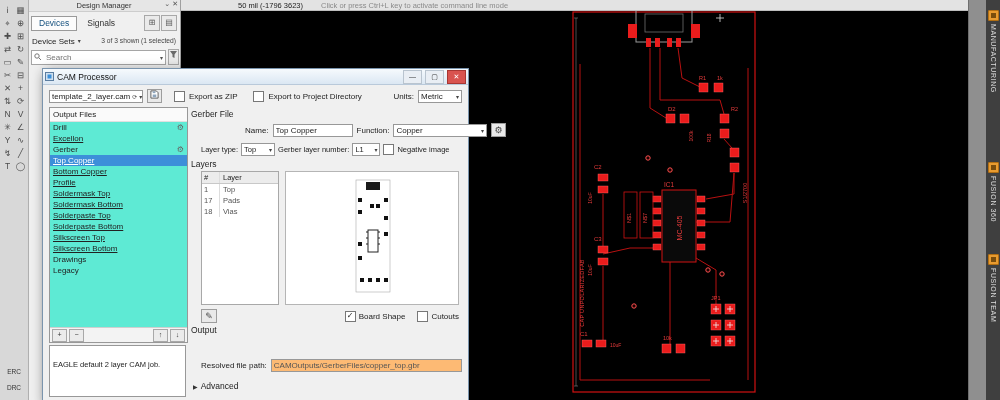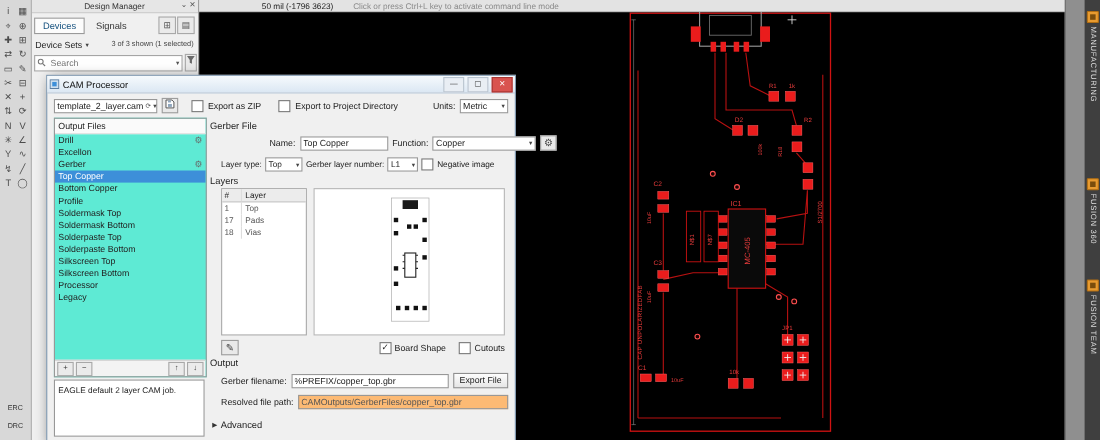--- a/index.html
+++ b/index.html
@@ -64,30 +64,30 @@
   .tinput[disabled]{background:#fdba74;color:#555;}
   .cb{width:9px;height:9px;border:1px solid #777;background:#fff;font-size:8px;line-height:8px;text-align:center;color:#222;flex:none;}
   .cb.checked::after{content:"✓";}
   .iconbtn{height:14px;min-width:15px;border:1px solid #9d9d9d;background:#e9e9e9;font-size:9px;line-height:13px;
            text-align:center;color:#444;box-sizing:border-box;}
   .sect{font-size:8.5px;color:#222;}
 
   .tree{position:absolute;left:6px;top:38px;width:137px;height:234px;background:#5eead4;border:1px solid #989898;overflow:hidden;}
   .tree-h{font-size:8px;padding:2px 3px;border-bottom:1px solid #e0e0e0;color:#222;background:#fafafa;}
   .trow{font-size:8px;height:11px;line-height:11px;display:flex;align-items:center;padding:0 3px;color:#222;}
-  .trow.i1{}
+  .trow.i1{text-decoration:underline;}
   .trow.sel{background:#3d8fd9;color:#fff;}
   .trow .gear{margin-left:auto;font-size:8px;color:#666;}
   .tree-foot{position:absolute;bottom:0;left:0;right:0;height:14px;border-top:1px solid #cfcfcf;background:#f3f3f3;
              display:flex;align-items:center;gap:2px;padding:0 2px;}
   .tfbtn{min-width:13px;height:11px;border:1px solid #a8a8a8;background:#ebebeb;font-size:7px;line-height:10px;
          text-align:center;color:#333;}
   .tfspace{flex:1;}
   .jobdesc{position:absolute;left:6px;top:276px;width:137px;height:52px;background:#fff;border:1px solid #989898;
-           font-size:7.5px;color:#222;padding:4px 3px;box-sizing:border-box;}
+           font-size:7.5px;color:#222;padding:14px 3px;box-sizing:border-box;}
 
   .ltable{position:absolute;left:158px;top:102px;width:78px;height:134px;background:#fff;border:1px solid #a8a8a8;
           font-size:7.5px;color:#222;box-sizing:border-box;}
   .ltable .hrow{display:flex;background:#ececec;border-bottom:1px solid #c8c8c8;height:11px;line-height:11px;}
   .ltable .hrow span:first-child,.ltable .drow span:first-child{width:18px;border-right:1px solid #ddd;padding-left:2px;box-sizing:border-box;}
   .ltable .drow{display:flex;height:11px;line-height:11px;color:#555;}
   .ltable .drow span:last-child,.ltable .hrow span:last-child{padding-left:3px;}
   .preview{position:absolute;left:242px;top:102px;width:174px;height:134px;background:#fff;border:1px solid #b5b5b5;box-sizing:border-box;}
 
   .adv{position:absolute;left:150px;top:312px;font-size:8.5px;color:#222;display:flex;align-items:center;gap:3px;}
@@ -365,21 +365,21 @@
       <div class="trow i1">
         <span>Solderpaste Bottom</span>
       </div>
       <div class="trow i1">
         <span>Silkscreen Top</span>
       </div>
       <div class="trow i1">
         <span>Silkscreen Bottom</span>
       </div>
       <div class="trow">
-        <span>Processor</span>
+        <span>Drawings</span>
       </div>
       <div class="trow">
         <span>Legacy</span>
       </div>
       <div class="tree-foot">
         <span class="tfbtn">+</span>
         <span class="tfbtn">−</span>
         <span class="tfspace"></span>
         <span class="tfbtn">↑</span>
         <span class="tfbtn">↓</span>
@@ -465,25 +465,20 @@
     <div class="frow" style="left:242px;top:242px;width:174px;justify-content:flex-end;gap:3px;">
       <span class="cb checked"></span>
       <span class="lab">Board Shape</span>
       <span style="width:6px"></span>
       <span class="cb"></span>
       <span class="lab">Cutouts</span>
     </div>
 
     <span class="sect abs" style="left:148px;top:256px">Output</span>
 
-    <div class="frow" style="left:158px;top:270px;width:261px;">
-      <span class="lab">Gerber filename:</span>
-      <input class="tinput" style="flex: 1 1 0%;" value="%PREFIX/copper_top.gbr">
-      <button class="btn">Export File</button>
-    </div>
 
     <div class="frow" style="left:158px;top:290px;width:261px;">
       <span class="lab">Resolved file path:</span>
       <input class="tinput" style="flex: 1 1 0%;" disabled="" value="CAMOutputs/GerberFiles/copper_top.gbr">
     </div>
 
     <div class="adv">
       <span class="tri">▶</span>
       <span>Advanced</span>
     </div>

